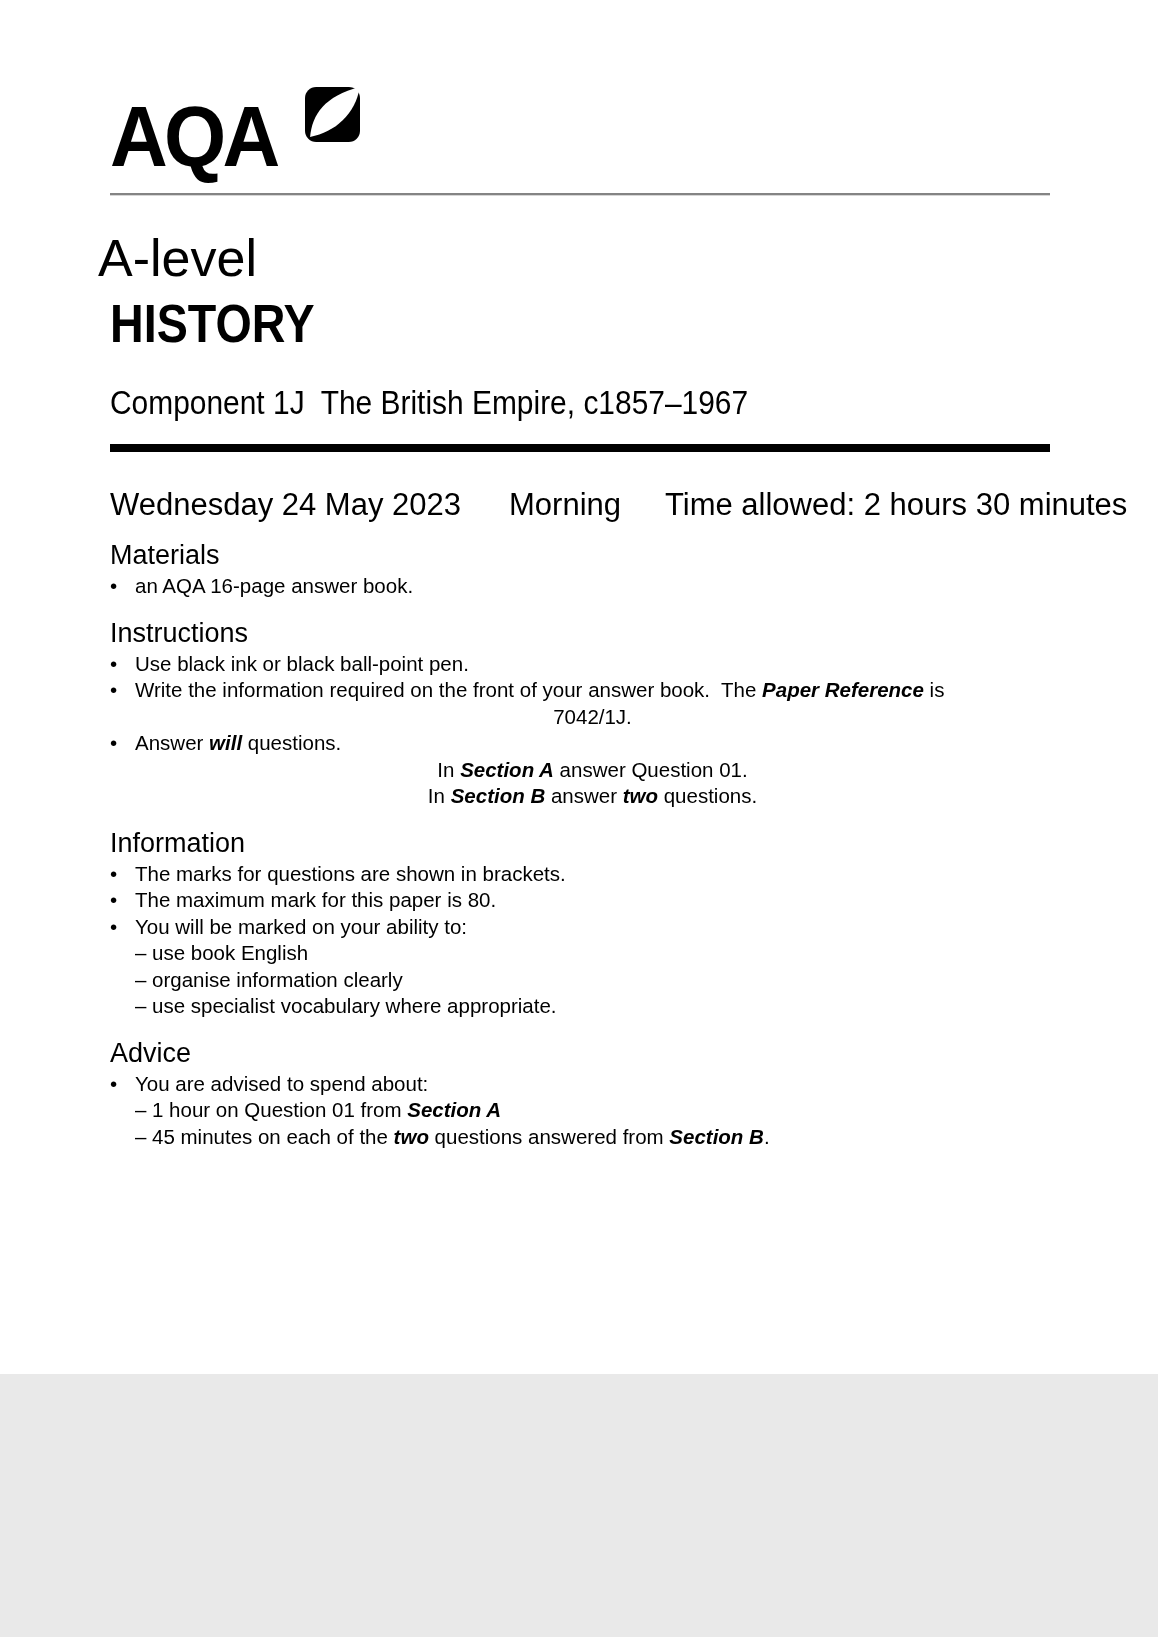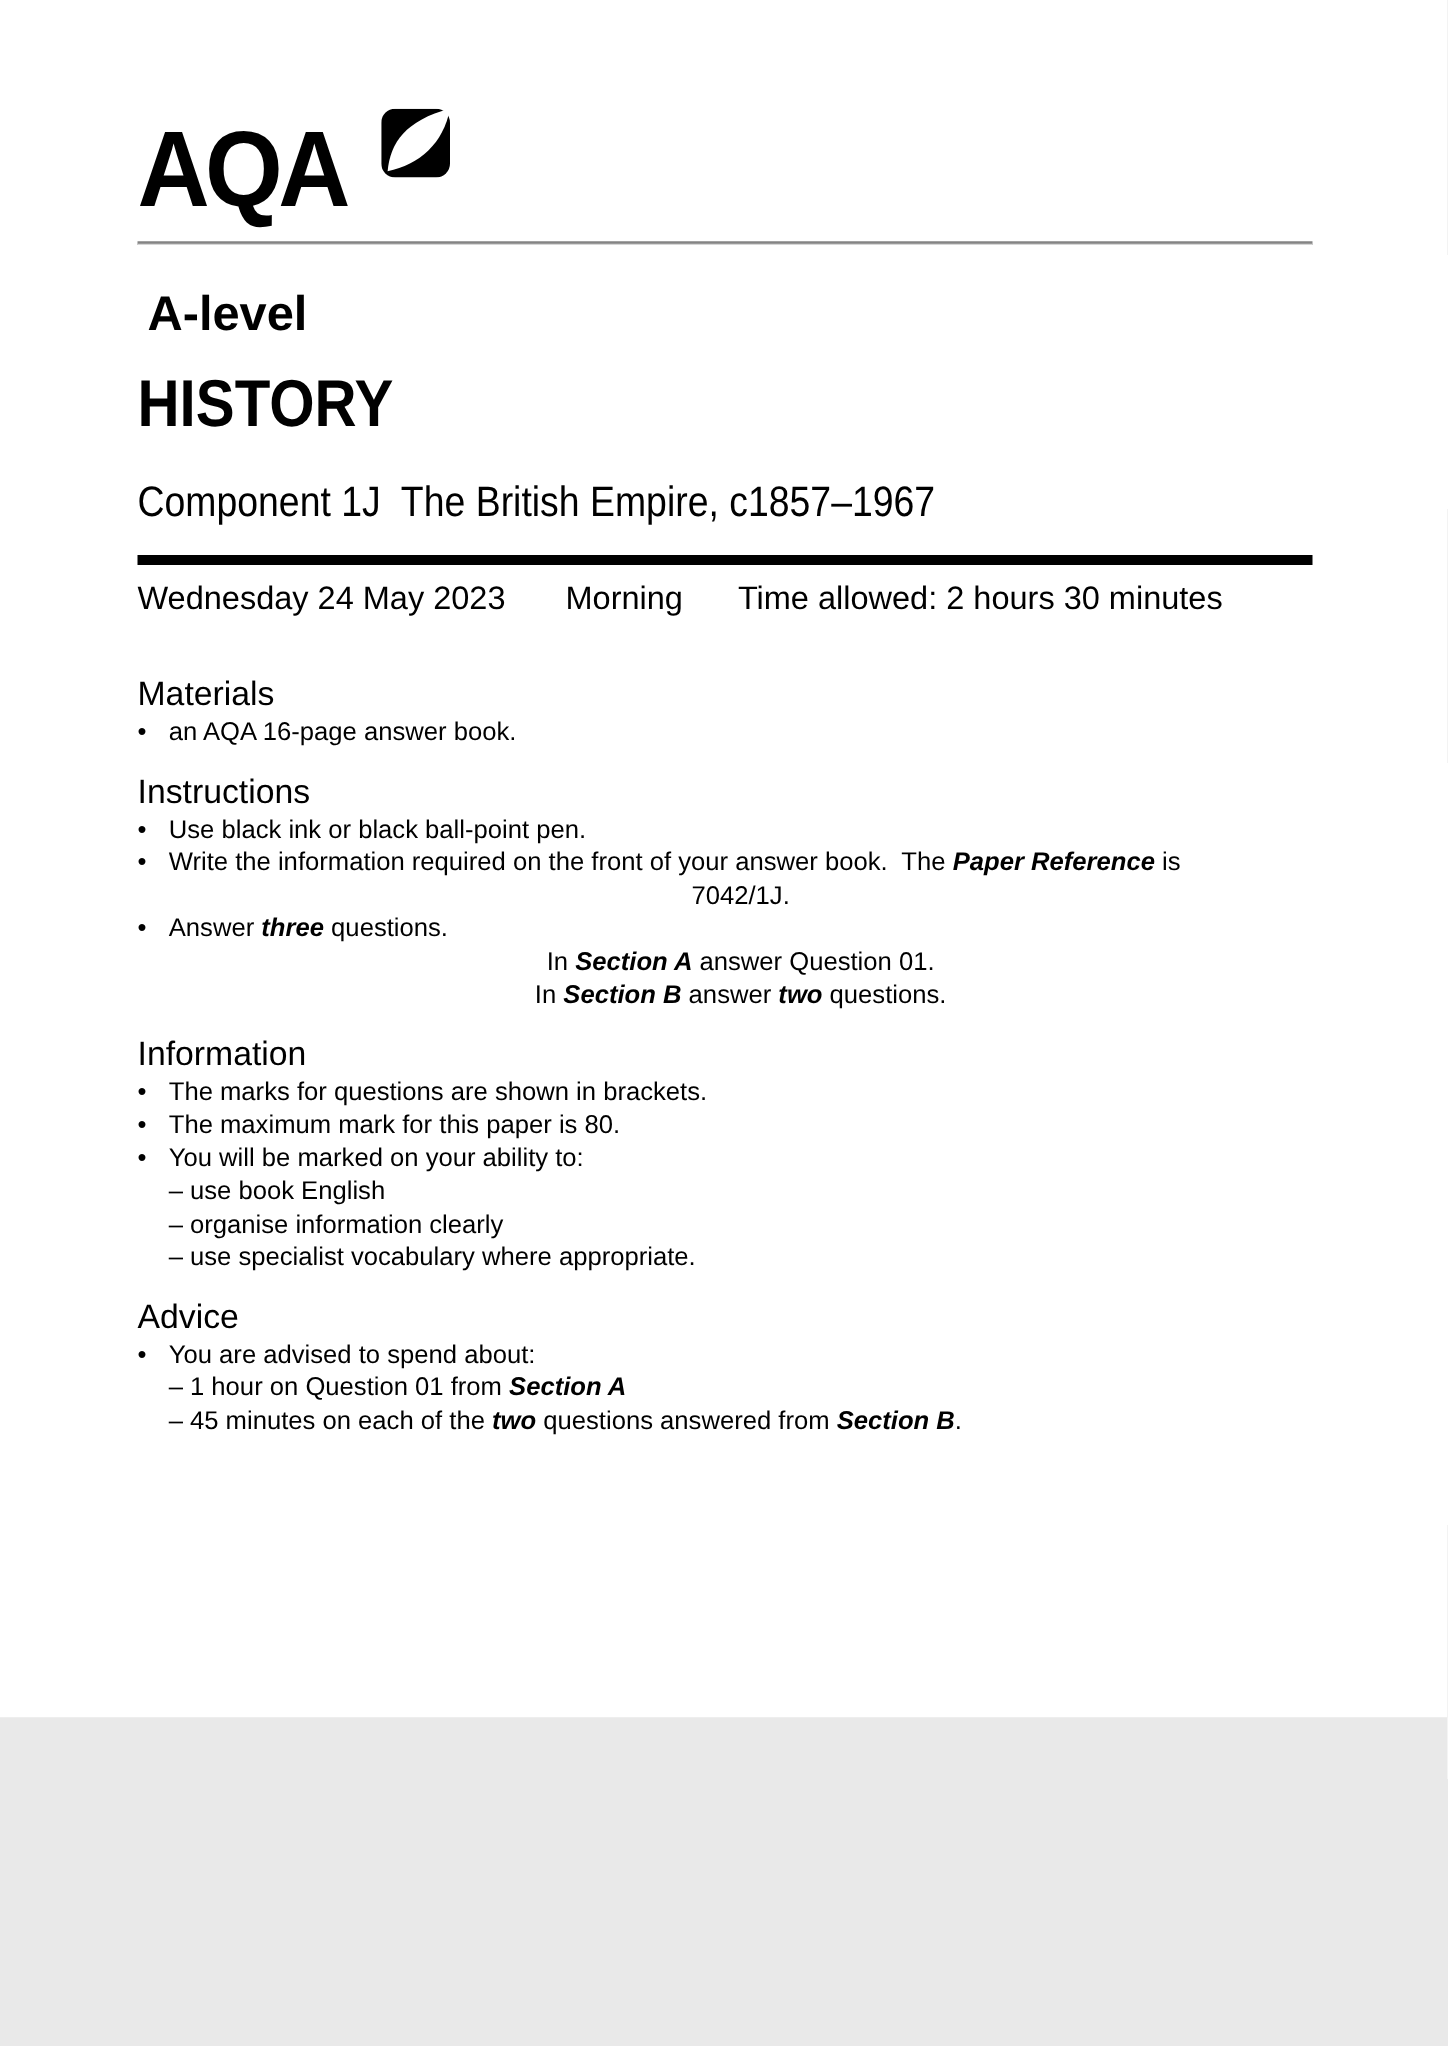--- a/index.html
+++ b/index.html
@@ -21,36 +21,36 @@
     white-space:nowrap;
   }
   .leaf{position:absolute;left:305px;top:87px;width:55px;height:55px;}
   
   .rule{position:absolute;left:110px;width:940px;height:2px;background:#848484;border-bottom:1px solid #d6d6d6;}
   .rule-top{top:193px;}
   .rule-bottom{top:1503px;}
   .bar{position:absolute;left:110px;top:444px;width:940px;height:8px;background:#000;}
   
   .qual{
-    position:absolute;left:118px;top:232px;
-    font-size:39px;line-height:1;font-weight:700;white-space:nowrap;
+    position:absolute;left:98px;top:232px;
+    font-size:52px;line-height:1;font-weight:400;white-space:nowrap;
   }
   .subject{
     position:absolute;left:110px;top:297px;
     font-size:53px;line-height:1;font-weight:bold;white-space:nowrap;
     transform:scaleX(.88);transform-origin:left top;
   }
   .component{
     position:absolute;left:110px;top:385px;
     font-size:34px;line-height:1;white-space:pre;
     transform:scaleX(.88);transform-origin:left top;
   }
   .session-row{
-    position:absolute;left:110px;top:465px;
-    font-size:26px;line-height:1;white-space:nowrap;text-align:center;
+    position:absolute;left:110px;top:489px;
+    font-size:31px;line-height:1;white-space:nowrap;text-align:center;
   }
   .session-row .sess{margin-left:48px;}
   .session-row .time{margin-left:44px;}
   
   .sections{position:absolute;left:110px;top:540px;width:940px;font-size:20.5px;line-height:26.5px;}
   .section{margin-top:18px;}
   .section:first-child{margin-top:0;}
   .section h2{font-size:27px;line-height:30px;font-weight:normal;margin:0 0 3px 0;}
   .line,.tx{white-space:pre-wrap;}
   .li{display:flex;}
@@ -104,21 +104,21 @@
           <span class="mk">•</span>
           <span class="tx"><span>Use black ink or black ball-point pen.</span></span>
         </div>
         <div class="li">
           <span class="mk">•</span>
           <span class="tx"><span>Write the information required on the front of your answer book.  The </span><b>Paper Reference</b><span> is</span></span>
         </div>
         <div class="line cont"><span>7042/1J.</span></div>
         <div class="li">
           <span class="mk">•</span>
-          <span class="tx"><span>Answer </span><b>three</b><span> questions.</span></span>
+          <span class="tx"><span>Answer </span><b>will</b><span> questions.</span></span>
         </div>
         <div class="line cont"><span>In </span><b>Section A</b><span> answer Question 01.</span></div>
         <div class="line cont"><span>In </span><b>Section B</b><span> answer </span><b>two</b><span> questions.</span></div>
       </div>
       <div class="section">
         <h2>Information</h2>
         <div class="li">
           <span class="mk">•</span>
           <span class="tx"><span>The marks for questions are shown in brackets.</span></span>
         </div>

